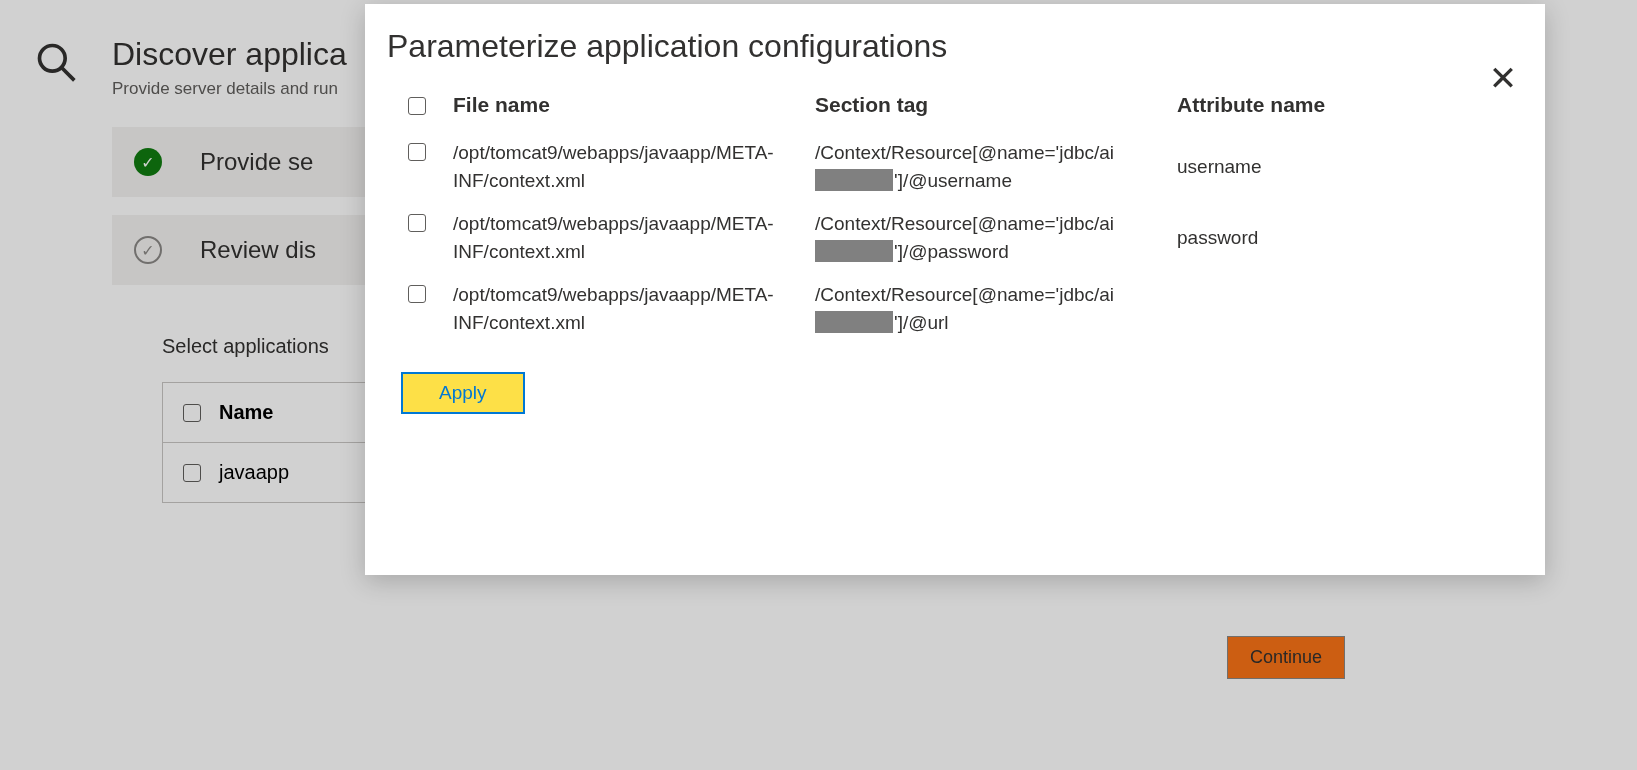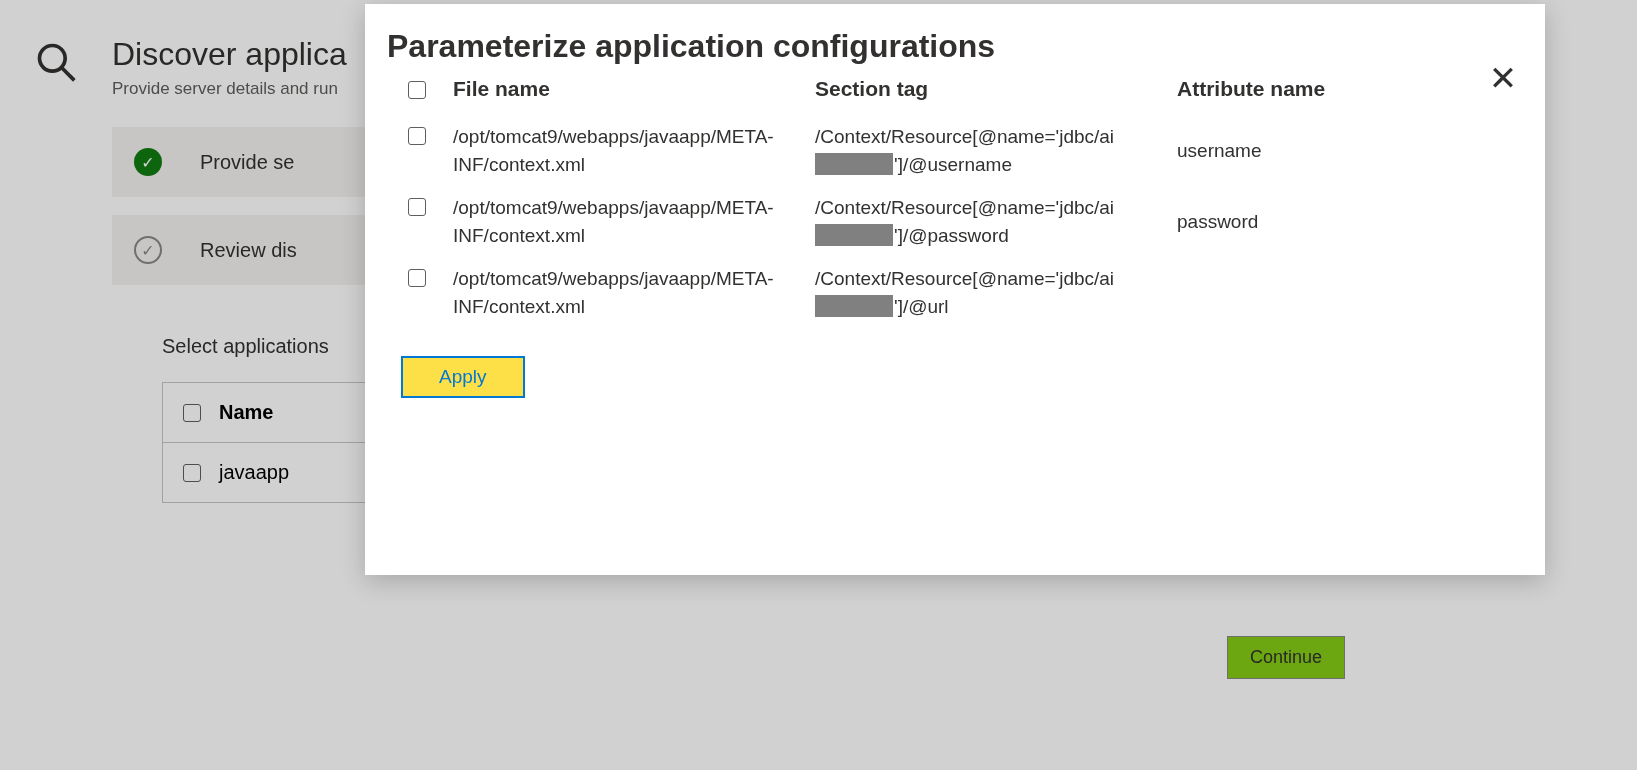--- a/index.html
+++ b/index.html
@@ -50,42 +50,42 @@
       padding: 0 22px;
       margin-bottom: 18px;
       width: 100%;
     }
     .bg-step .step-icon {
       width: 28px; height: 28px; border-radius: 50%;
       display: flex; align-items: center; justify-content: center;
     }
     .step-done { background: #107c10; color: white; font-size: 16px; }
     .step-pending { border: 2px solid #8a8886; color: #8a8886; font-size: 16px; }
-    .bg-step-label { font-size: 20px; color: #323130; }
+    .bg-step-label { font-size: 24px; color: #323130; }
     .bg-prompt { font-size: 20px; color: #323130; margin: 50px 0 24px 50px; }
     .bg-table {
       margin-left: 50px;
       width: 1090px;
       border: 1px solid #c8c6c4;
     }
     .bg-table-header, .bg-table-row {
       display: flex;
       align-items: center;
       padding: 18px 20px;
       gap: 18px;
     }
     .bg-table-header { border-bottom: 1px solid #c8c6c4; font-weight: 600; font-size: 20px; }
     .bg-table-row { font-size: 20px; }
     .bg-link { color: #0078d4; text-decoration: underline; margin-left: auto; margin-right: 80px; }
     .bg-continue {
       position: absolute;
       right: 292px;
       top: 636px;
       border: 1px solid #8a8886;
-      background: #84cc16;
+      background: #f97316;
       padding: 10px 22px;
       font-size: 18px;
       color: #323130;
     }
     
     .scrim {
       position: absolute;
       inset: 0;
       background: rgba(0,0,0,0.18);
     }
@@ -95,23 +95,23 @@
       left: 365px;
       top: 4px;
       width: 1180px;
       height: 571px;
       background: #ffffff;
       box-shadow: 0 6px 24px rgba(0,0,0,0.2);
       padding: 24px 22px 20px 22px;
     }
     .modal-title {
       font-size: 32px;
-      font-weight: 700;
-      color: #323130;
-      margin-bottom: 4px;
+      font-weight: 400;
+      color: #323130;
+      margin-bottom: 20px;
     }
     .modal-close {
       position: absolute;
       right: 20px;
       top: 52px;
       width: 44px; height: 44px;
       display: flex; align-items: center; justify-content: center;
       cursor: pointer;
       font-size: 34px;
       color: #323130;

